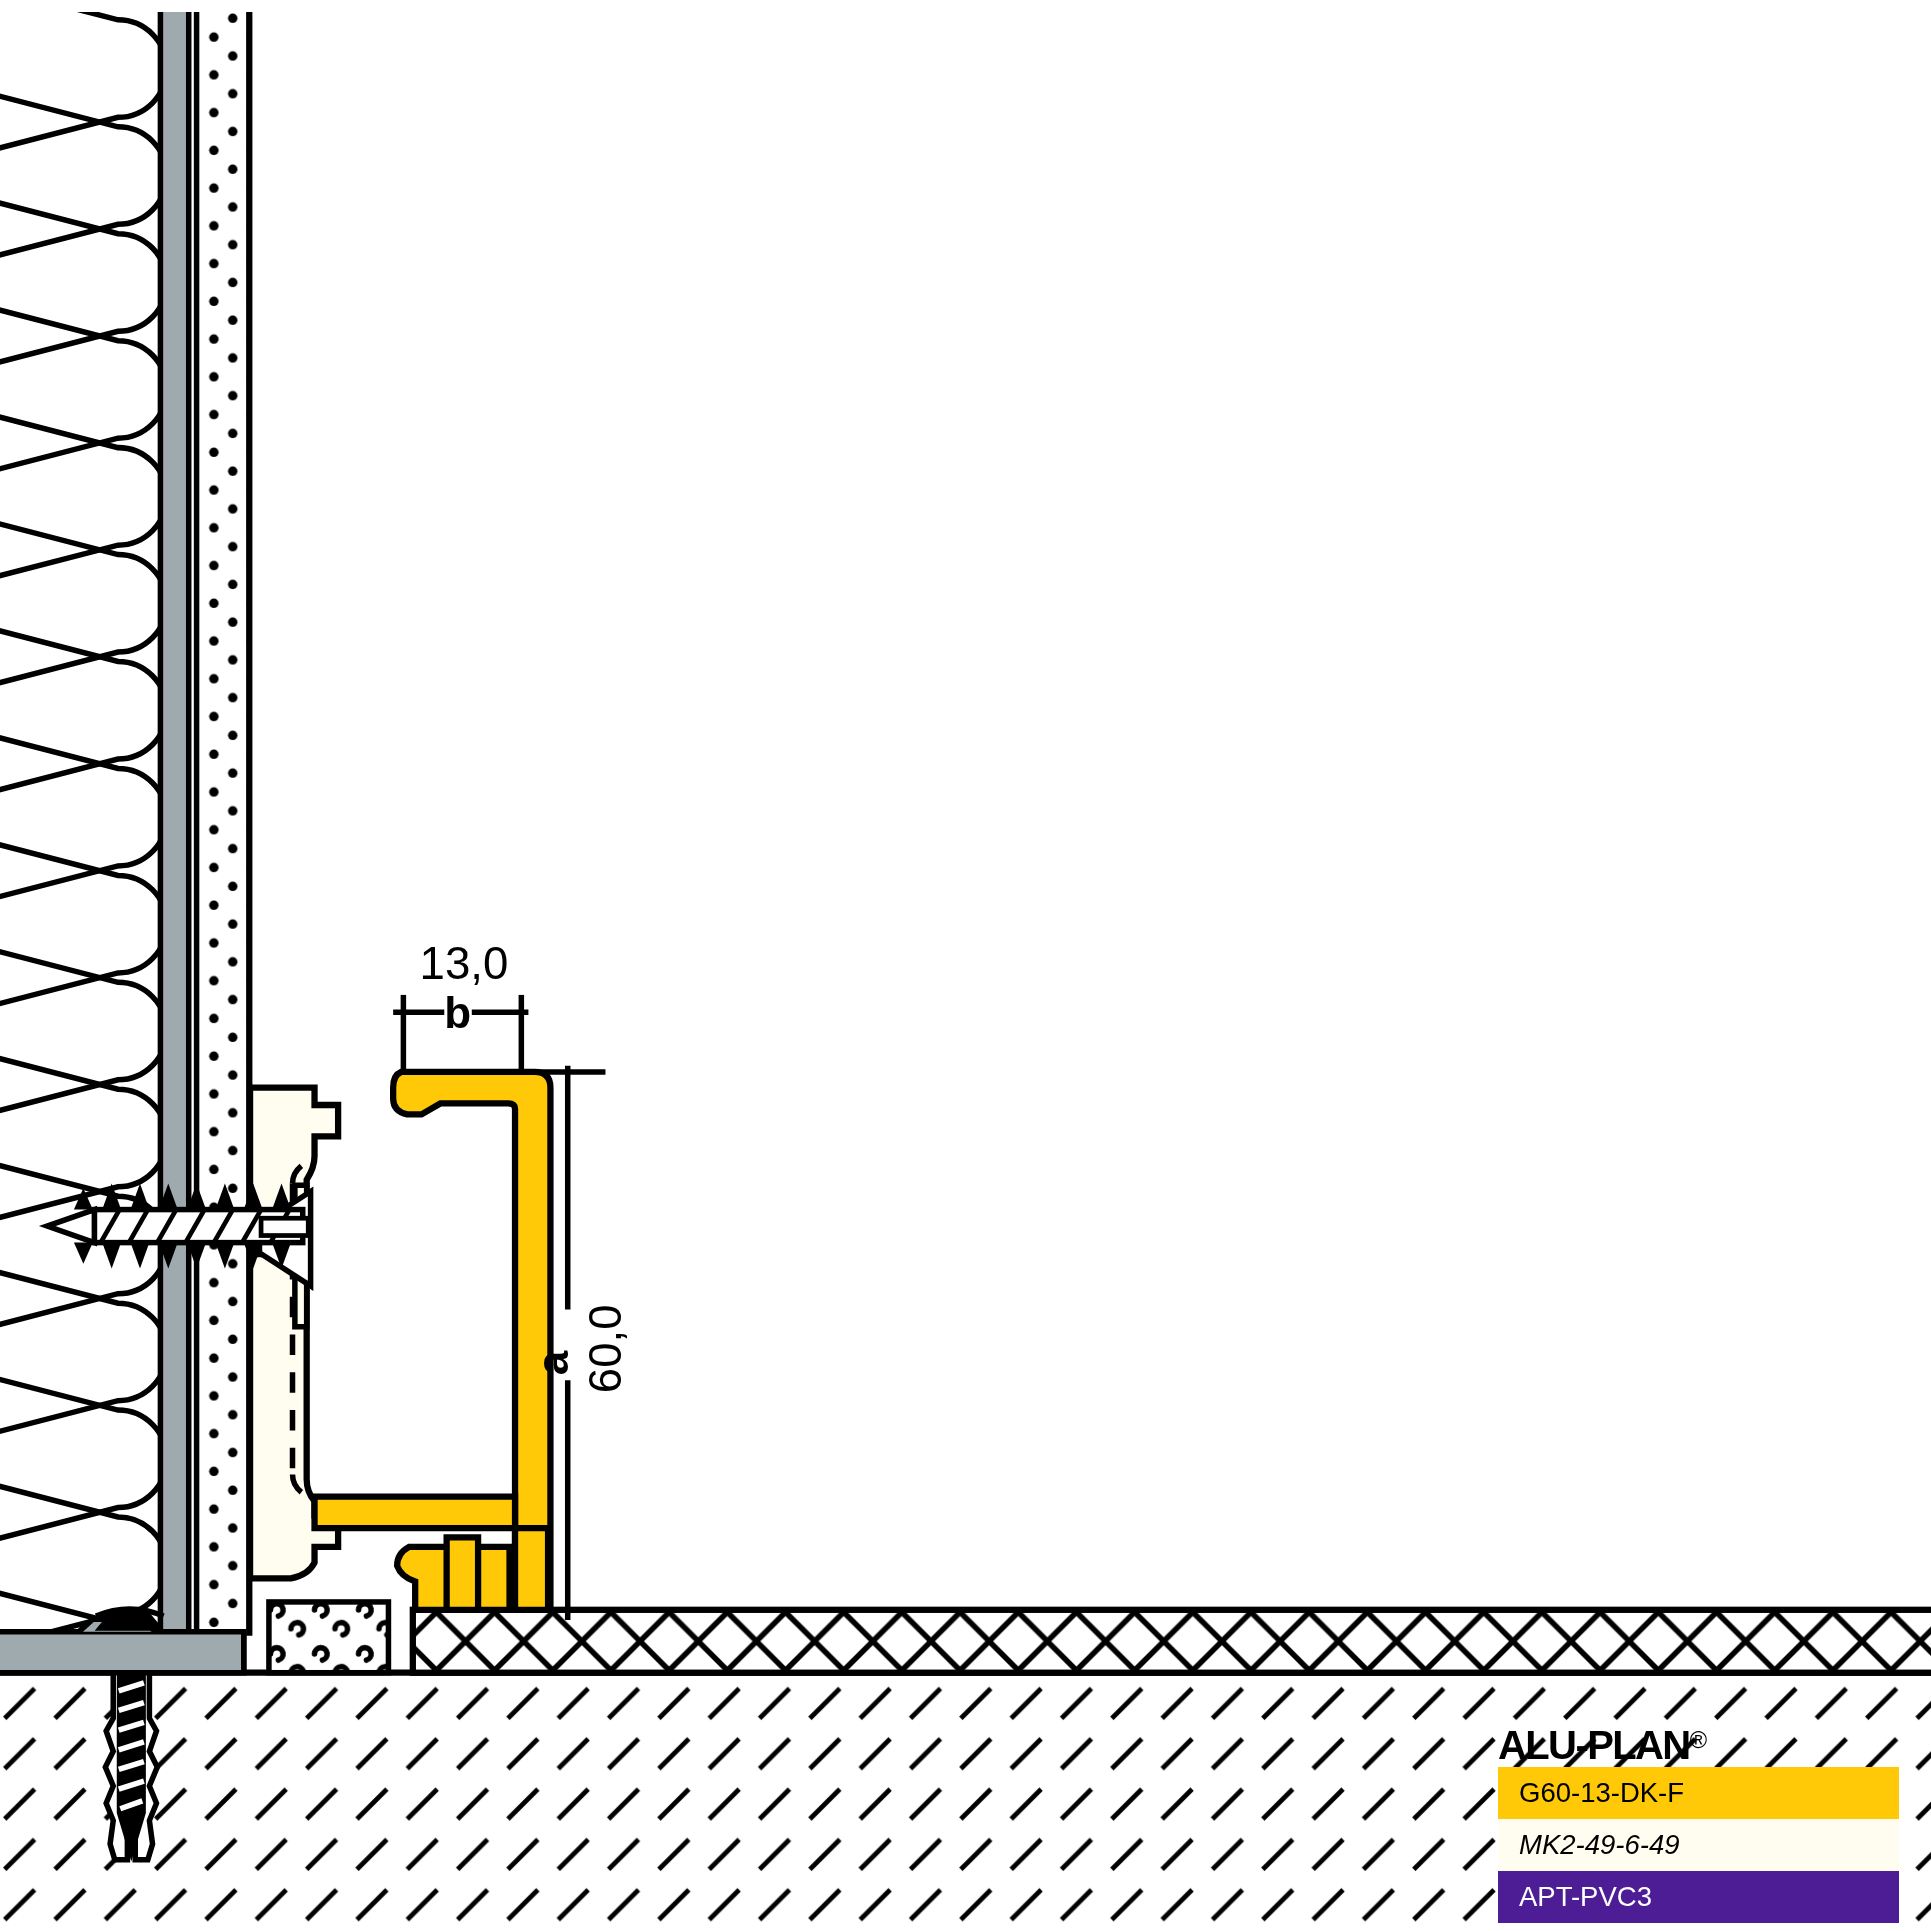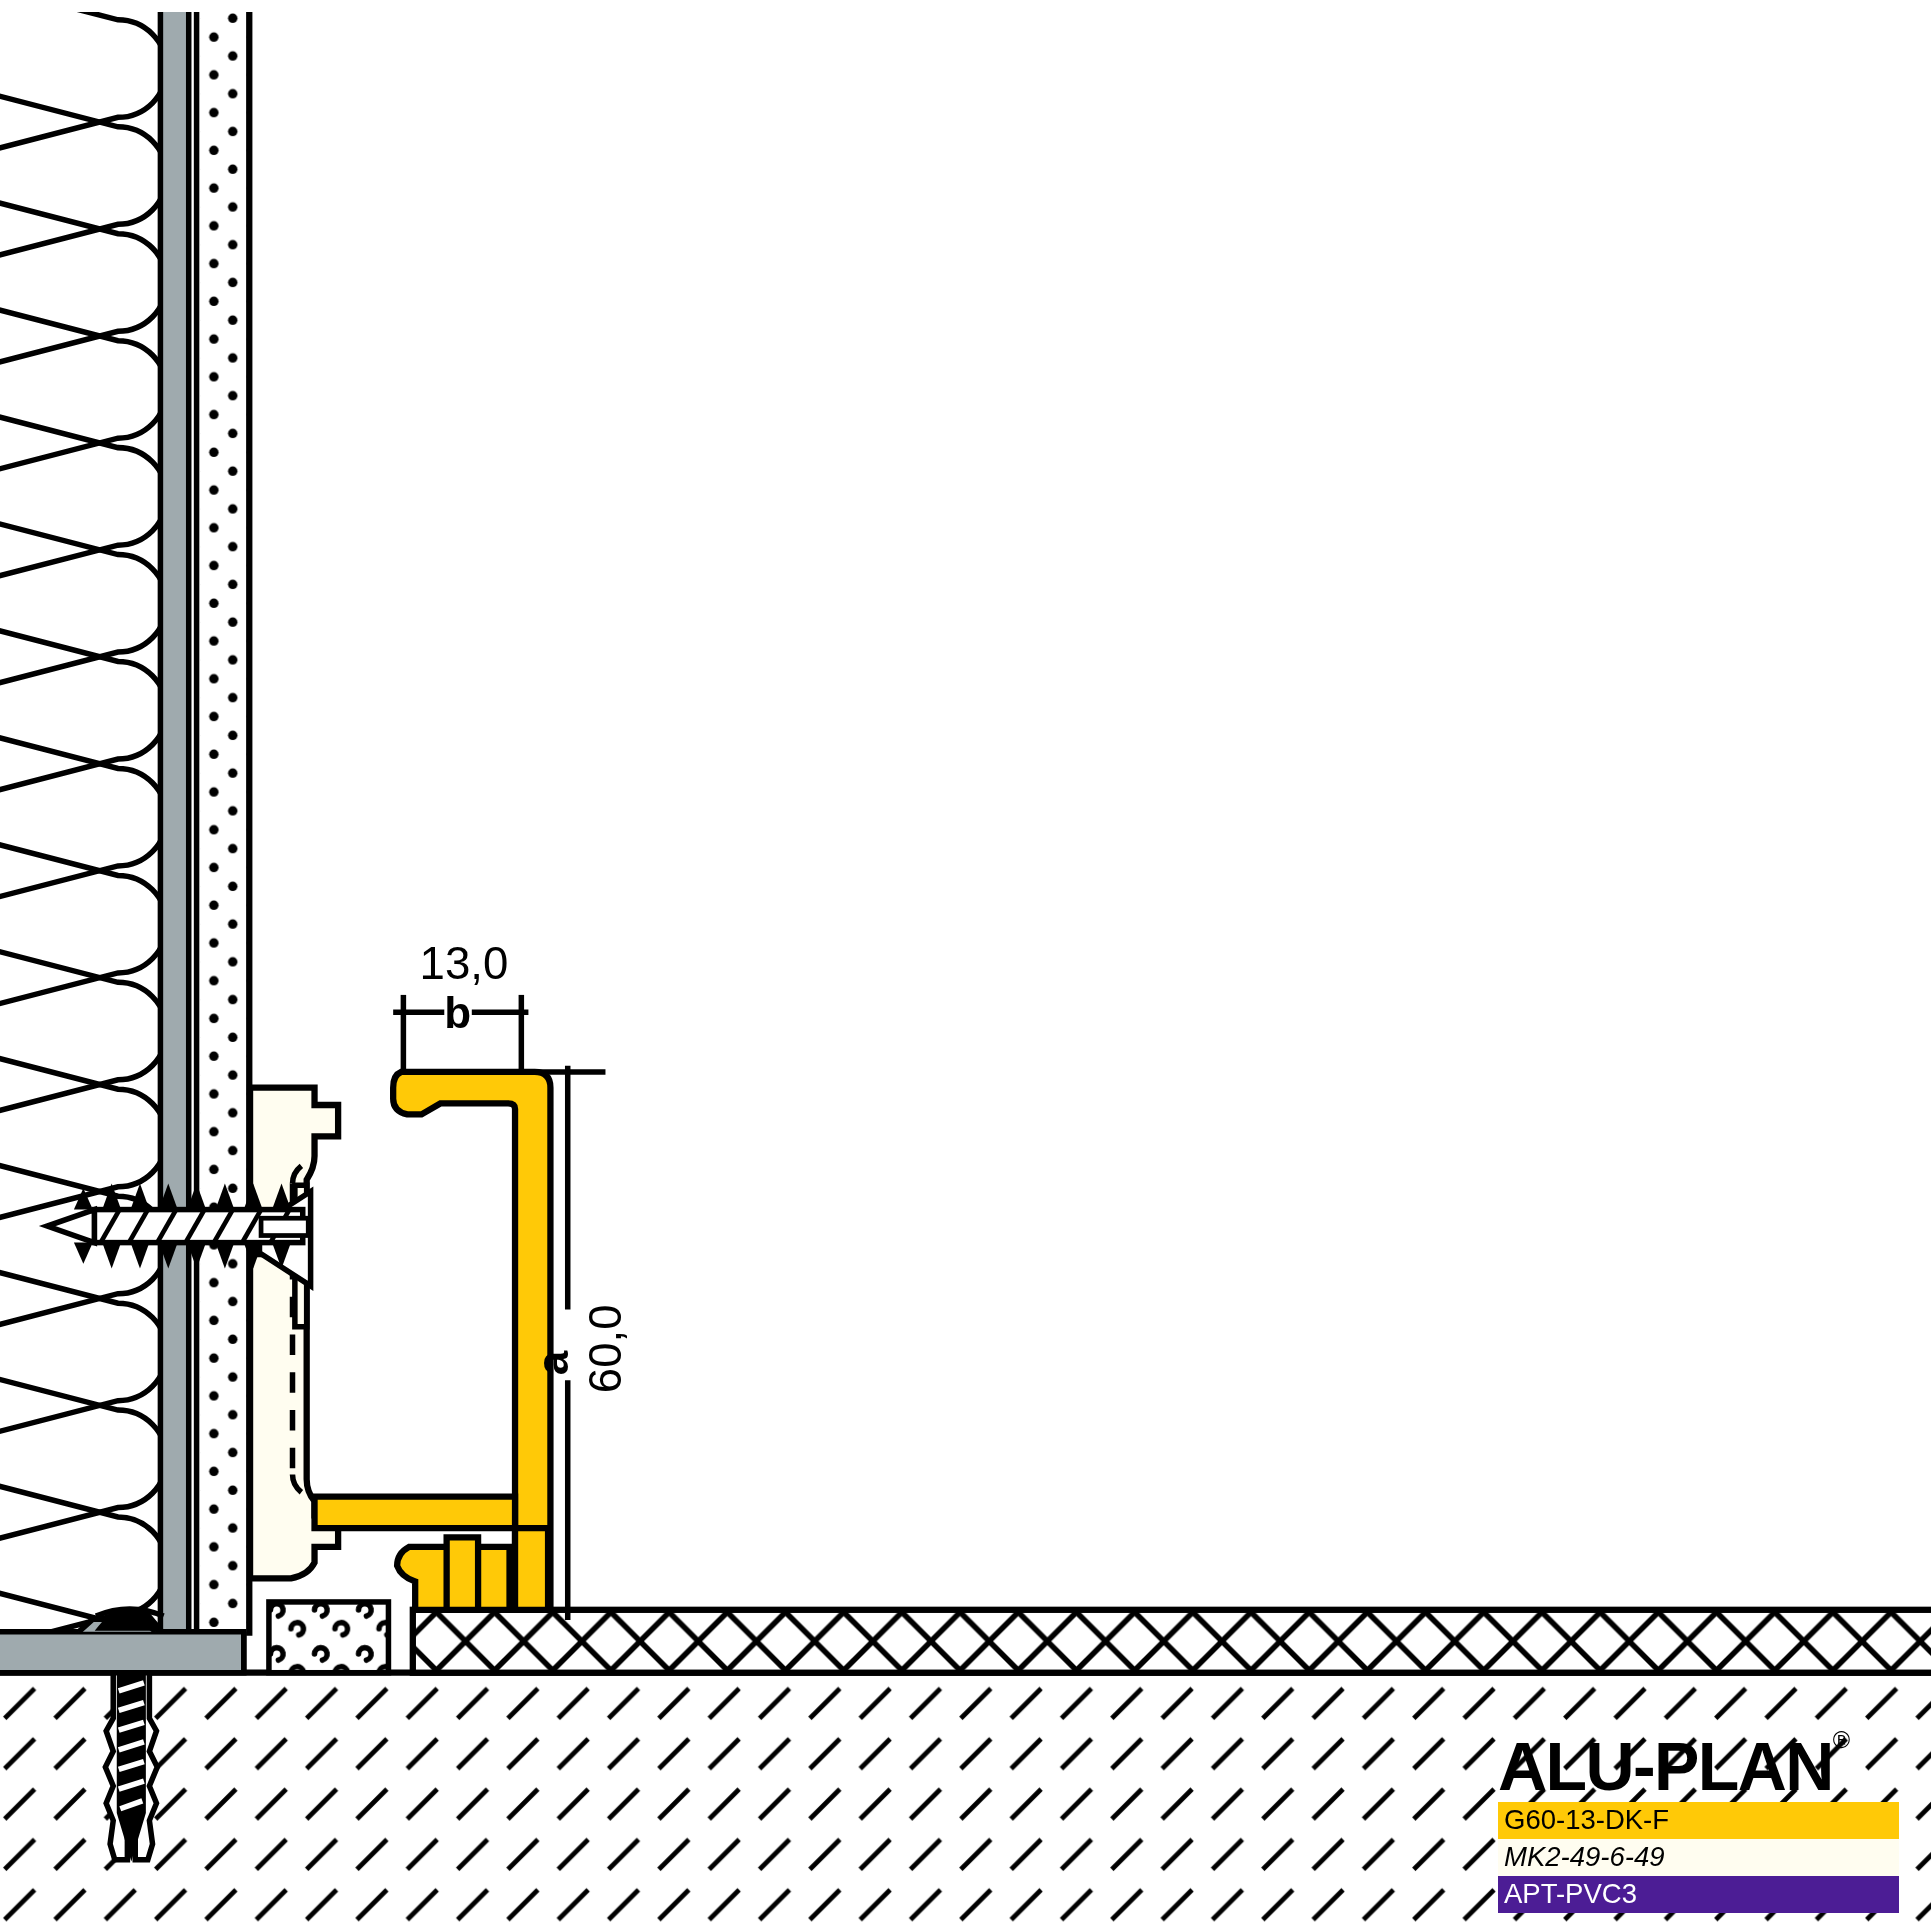--- a/index.html
+++ b/index.html
@@ -15,39 +15,38 @@
   .lbl-block{
     position:absolute; left:1498px; top:1714px; width:401px;
   }
   .logo-row{
     display:flex;align-items:flex-start;justify-content:flex-start;
     line-height:.95;
   }
   .logo-text{
     font-family:"Liberation Sans", sans-serif;
     font-weight:bold;
-    font-size:68px;
+    font-size:40px;
     letter-spacing:-1.6px;
     color:#000000;
     white-space:nowrap;
-    margin-top:8px;
   }
   .logo-reg{
     font-family:"Liberation Sans", sans-serif;
     font-size:23.6px;
     color:#000000;
     position:relative;
     top:3.1px;
     left:0px;
   }
   .lbl-line{
-    height:37px;
+    height:52px;
     display:flex;align-items:center;
     font-size:27.5px;
-    padding-left:6px;
+    padding-left:21px;
     box-sizing:border-box;
     white-space:nowrap;
   }
   .lbl-yellow{background:#FFC907;color:#000000;margin-top:3.1px;}
   .lbl-cream{background:#FFFDF0;color:#000000;font-style:italic;}
   .lbl-black{background:#4c1d95;color:#ffffff;}
 </style>
 </head>
 <body>
 

